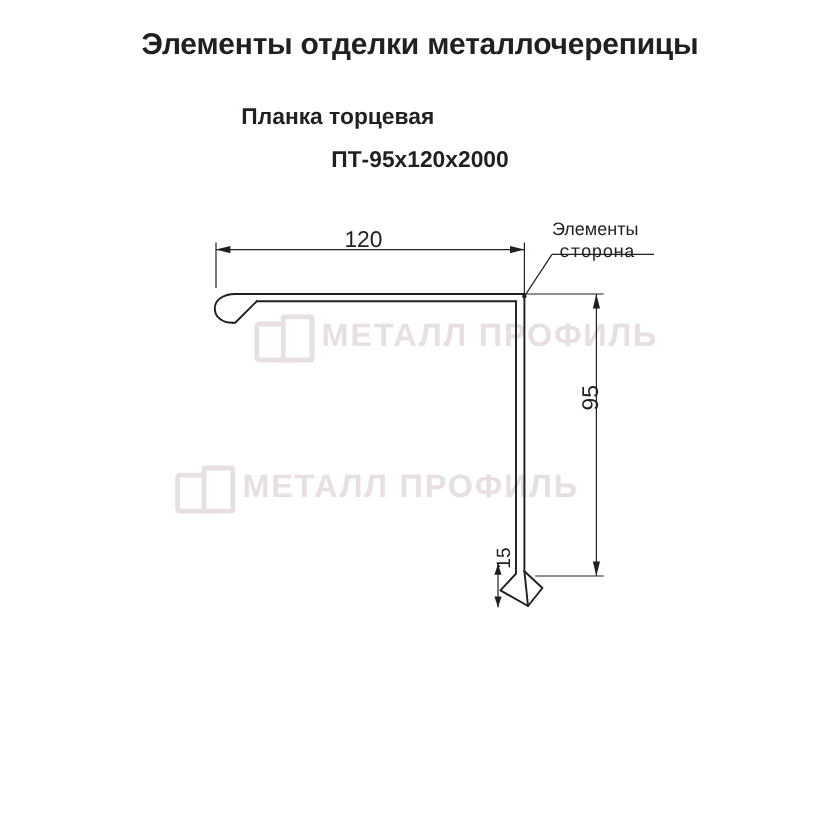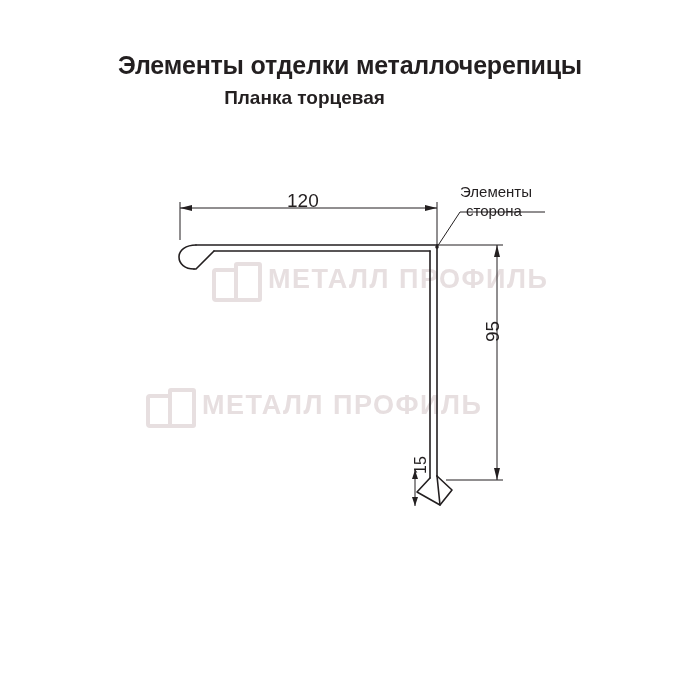--- a/index.html
+++ b/index.html
@@ -26,31 +26,29 @@
   .title-main {
     position: absolute;
     top: 23px;
     left: 0;
     width: 700px;
     text-align: center;
     font-size: 25px;
     font-weight: bold;
     letter-spacing: -0.2px;
     white-space: nowrap;
-    margin-top: 28px;
   }
   .title-sub {
     position: absolute;
     top: 87px;
     left: 0;
     width: 563px;
     text-align: center;
     font-size: 19px;
     font-weight: bold;
-    padding-left: 23px;
   }
   .title-code {
     position: absolute;
     top: 123px;
     left: 0;
     width: 700px;
     text-align: center;
     font-size: 19px;
     font-weight: bold;
   }
@@ -111,39 +109,40 @@
     font-size: 17px;
     color: #231f20;
     white-space: nowrap;
   }
   .lbl-120 { top: 190px; left: 287px; font-size: 19px; }
   .lbl-95  { top: 342px; left: 482px; font-size: 19px;
              transform: rotate(-90deg); transform-origin: left top; }
   .lbl-15  { top: 474px; left: 412px; font-size: 16px;
              transform: rotate(-90deg); transform-origin: left top; }
   .lbl-face-1 { top: 183px; left: 460px; font-size: 15px; }
-  .lbl-face-2 { top: 202px; left: 466px; font-size: 15px; }
+  .lbl-face-2 { top: 202px; left: 466px; font-size: 15px; font-family: Liberation Mono, monospace; }
 
   
   .notes {
     position: absolute;
     left: 19px;
     top: 650px;
     font-size: 13.5px;
     line-height: 20px;
     color: #231f20;
   }
 </style>
 </head>
 <body>
 
 <div class="page">
 
   <div class="title-main">Элементы отделки металлочерепицы</div>
   <div class="title-sub">Планка торцевая</div>
+  <div class="title-code">ПТ-95x120x2000</div>
 
   <div class="watermark wm-1">
     <span class="wm-mark"></span>
     <span>МЕТАЛЛ ПРОФИЛЬ</span>
   </div>
   <div class="watermark wm-2">
     <span class="wm-mark"></span>
     <span>МЕТАЛЛ ПРОФИЛЬ</span>
   </div>
 

